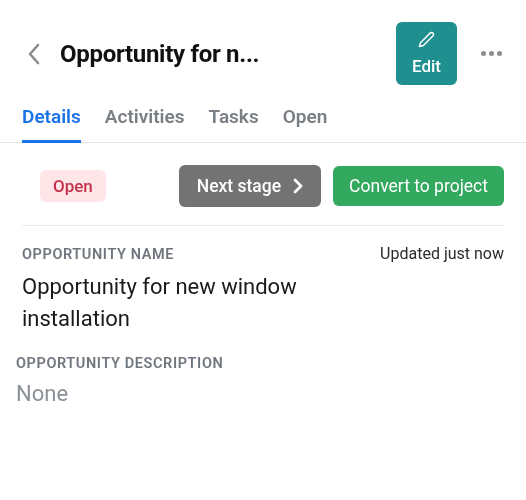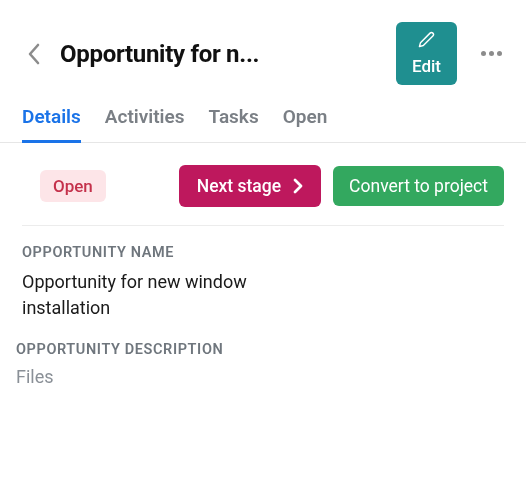--- a/index.html
+++ b/index.html
@@ -103,21 +103,21 @@
       font-size: 17px;
       font-weight: 500;
       padding: 6px 13px;
       border-radius: 6px;
     }
     .spacer { flex: 1 1 auto; }
     .next-stage-btn {
       display: inline-flex;
       align-items: center;
       gap: 6px;
-      background: #be185d;
+      background: #737373;
       color: #fff;
       border: none;
       border-radius: 6px;
       padding: 10px 12px 10px 18px;
       font-size: 17.5px;
       font-weight: 500;
       cursor: pointer;
     }
     .next-stage-btn svg { display: block; }
     .convert-btn {
@@ -150,21 +150,21 @@
       color: #6f767d;
       letter-spacing: 0.6px;
       text-transform: uppercase;
     }
     .updated {
       font-size: 16px;
       color: #2b2b2b;
       white-space: nowrap;
     }
     .field-value {
-      font-size: 18px;
+      font-size: 22px;
       color: #1a1a1a;
       line-height: 1.45;
       margin-top: 8px;
       max-width: 300px;
     }
     .field-value.none {
       color: #8a9097;
       margin-top: 6px;
     }
     .section2 {
@@ -215,20 +215,21 @@
     </span>
   </button>
   <button class="convert-btn">Convert to project</button>
 </div>
 
 <hr class="divider">
 
 <div class="section">
   <div class="section-row">
     <div class="field-label">OPPORTUNITY NAME</div>
+    <div class="updated">Updated just now</div>
   </div>
   <div class="field-value">Opportunity for new window installation</div>
 </div>
 
 <div class="section2">
   <div class="field-label">OPPORTUNITY DESCRIPTION</div>
-  <div class="field-value none">Files</div>
+  <div class="field-value none">None</div>
 </div>
 
 </body></html>

